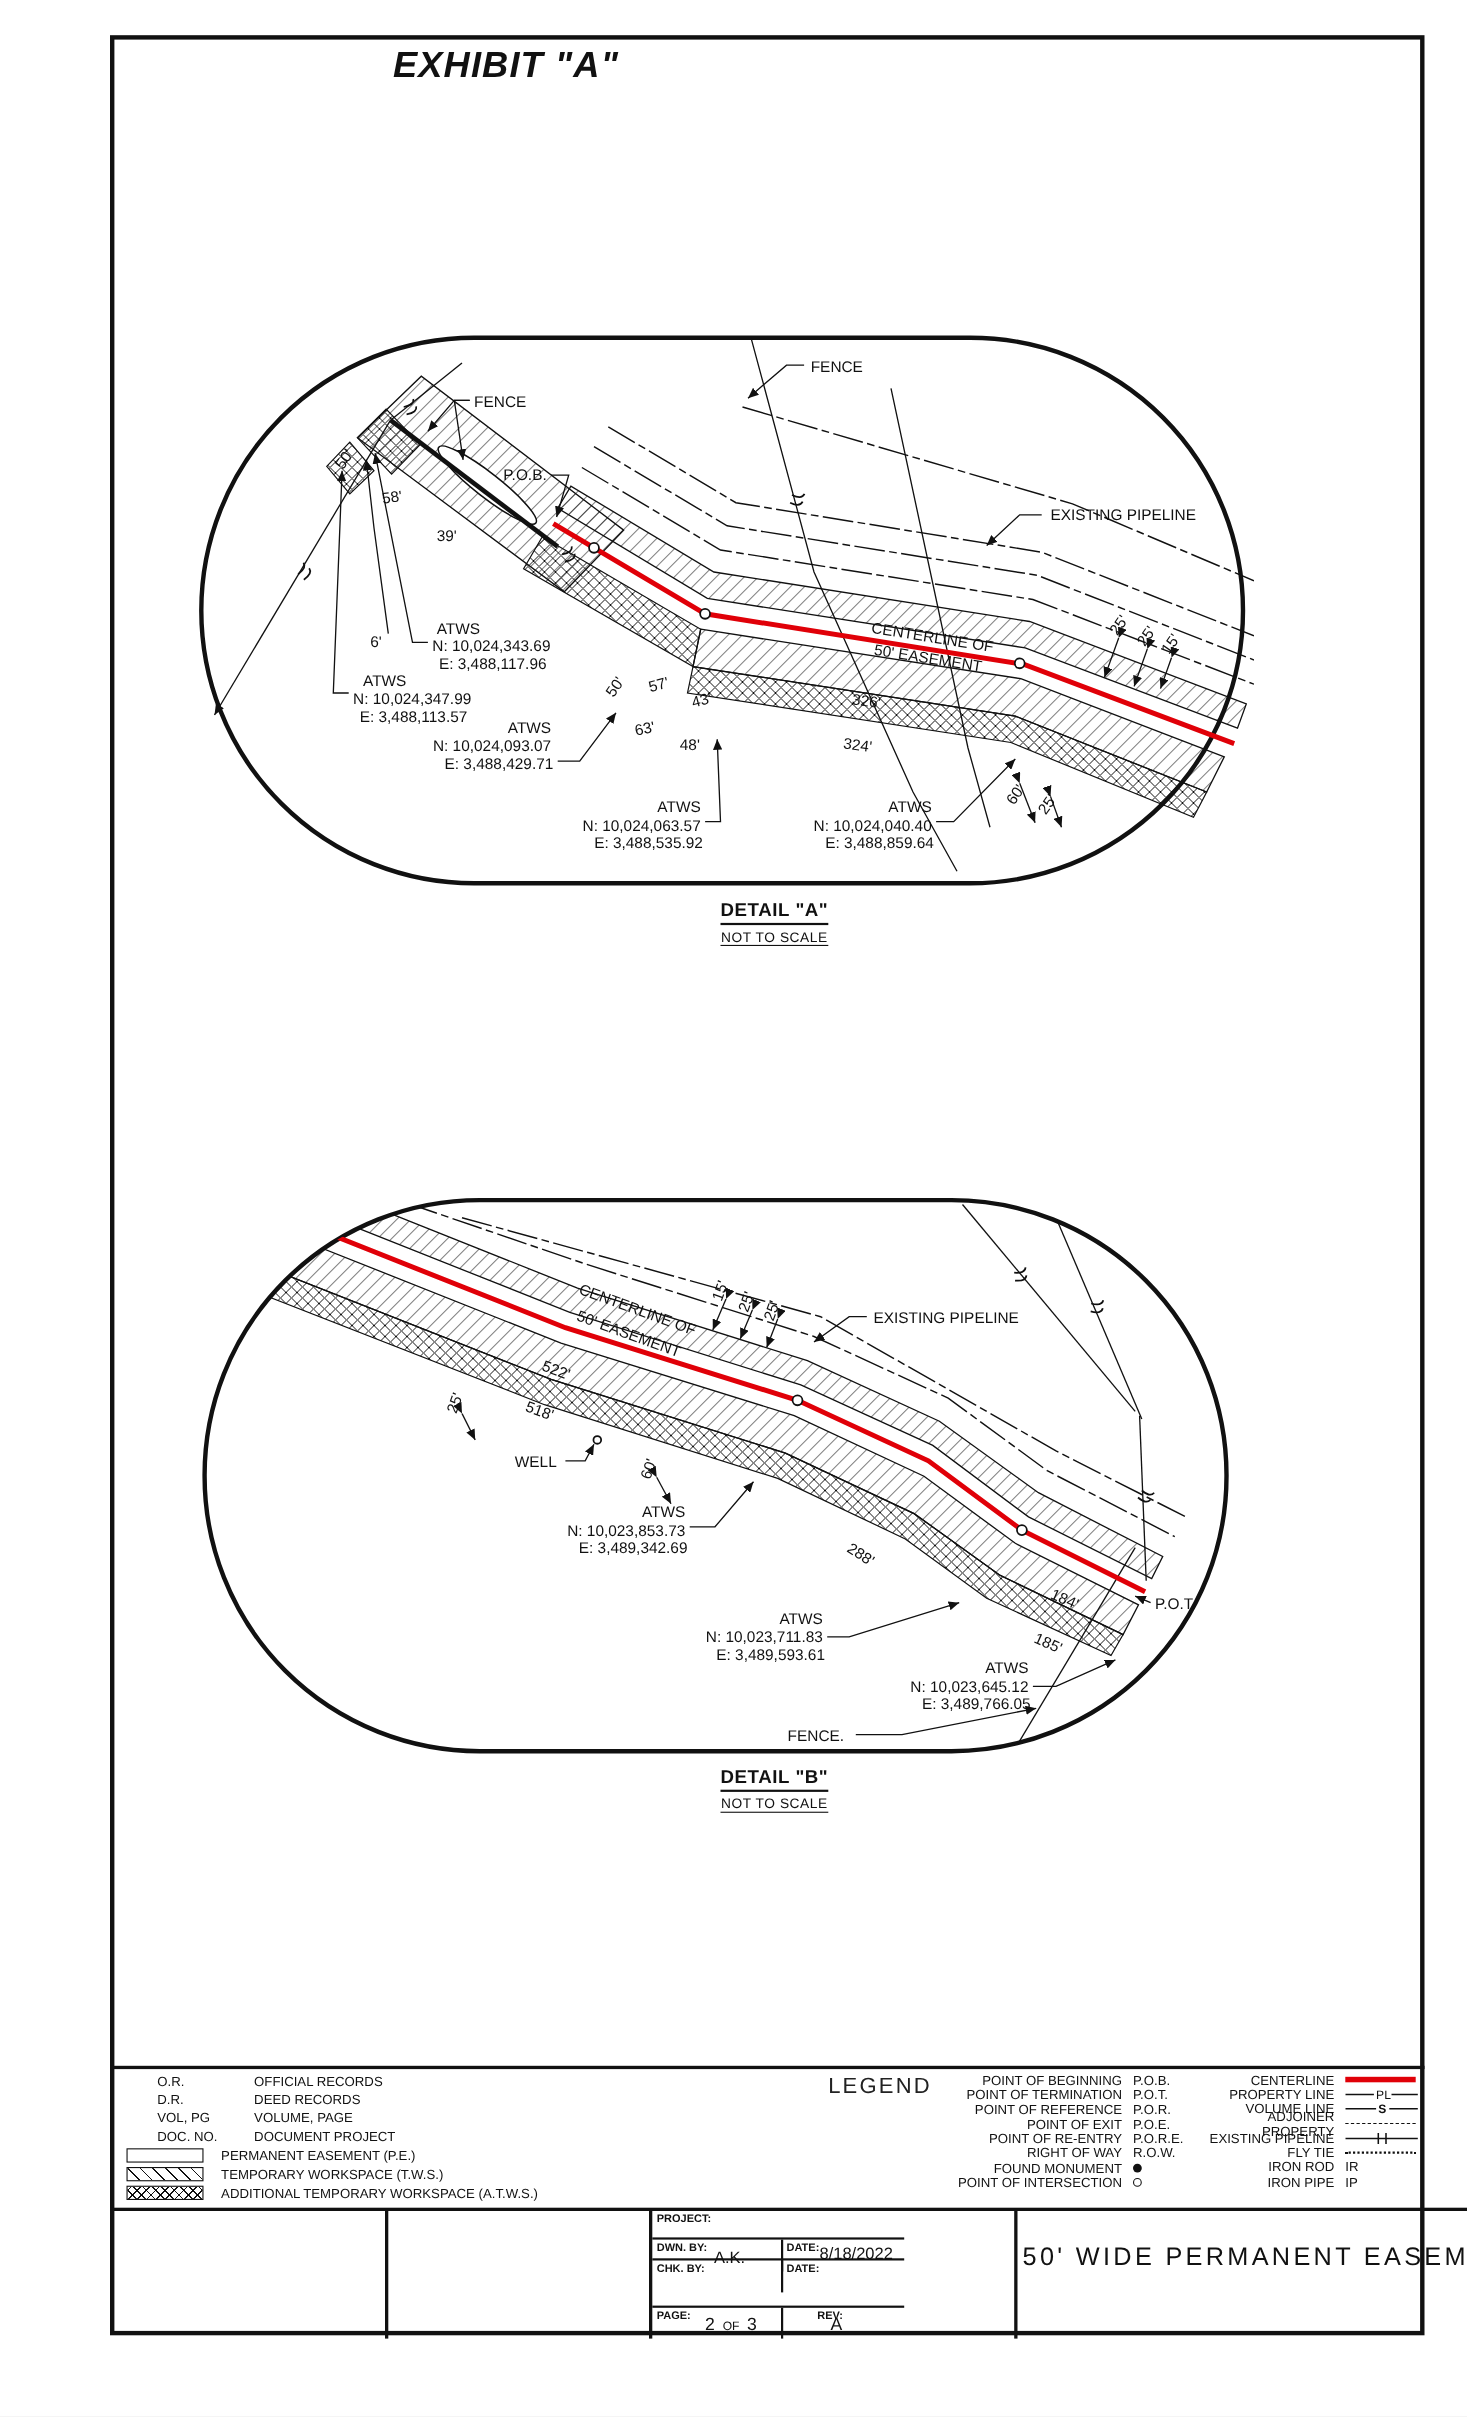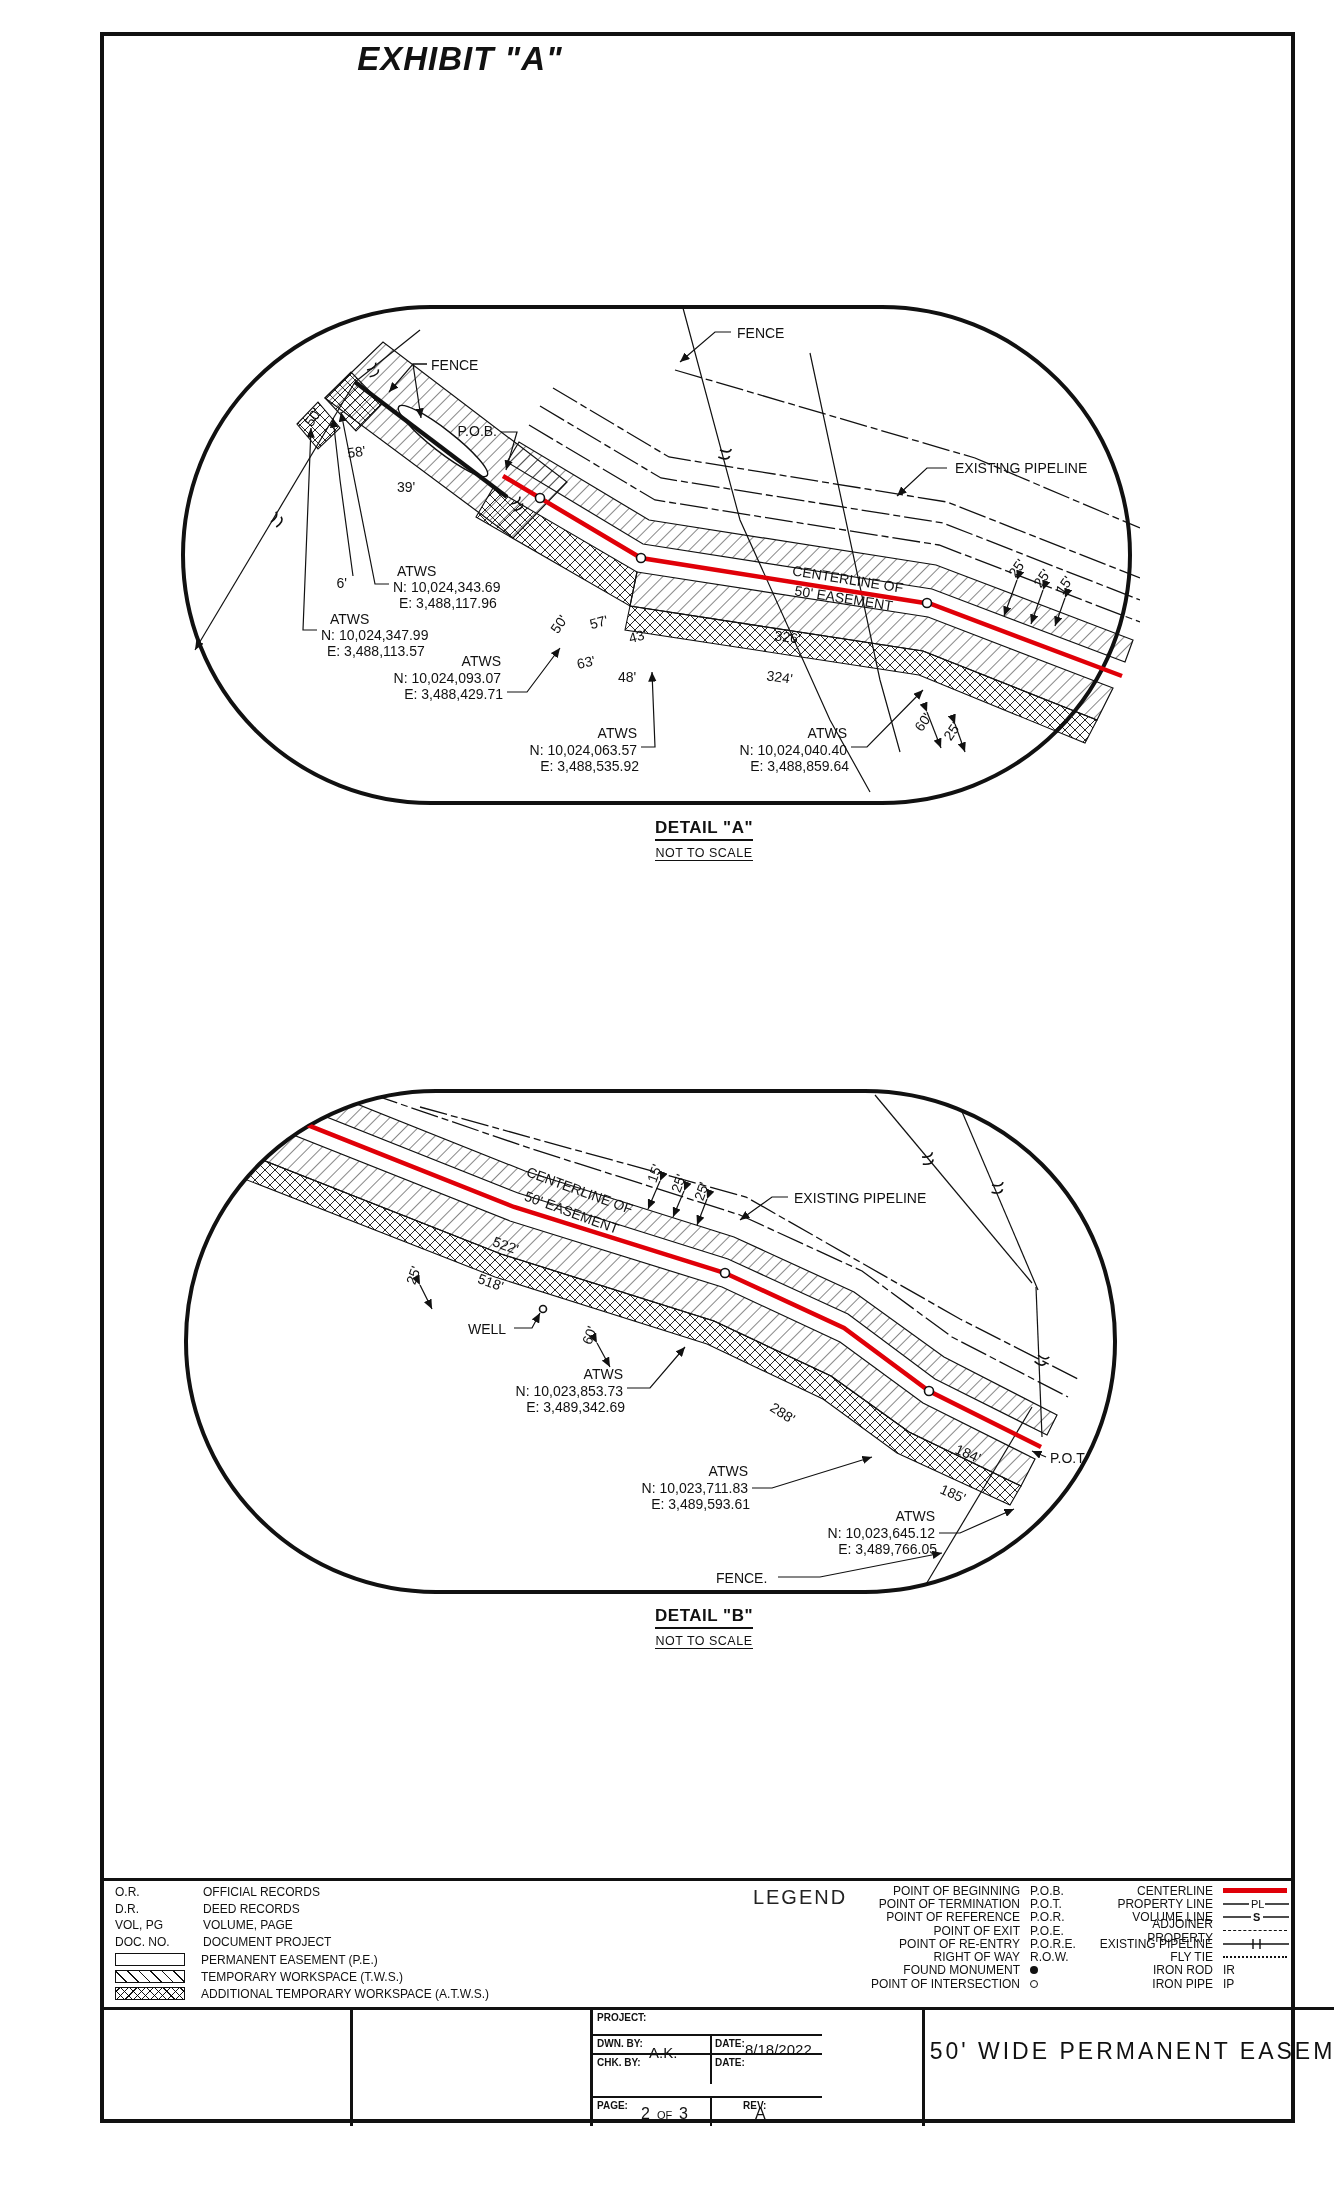--- a/index.html
+++ b/index.html
@@ -22,29 +22,29 @@
   .caption .cap-main{display:inline-block;font-size:17px;font-weight:bold;
          border-bottom:2.5px solid #111;padding-bottom:1px;letter-spacing:.5px;}
   .caption .cap-sub{display:block;margin-top:2px;}
   .caption .cap-sub span{display:inline-block;font-size:12.5px;border-bottom:1.5px solid #111;letter-spacing:.5px;}
   
   .legend{position:absolute;left:100px;top:1878px;width:1195px;height:129px;
           border-top:3px solid #111;box-sizing:border-box;font-size:12px;}
   .legend-heading{position:absolute;left:600px;top:5px;width:200px;text-align:center;
           font-size:20px;letter-spacing:2px;color:#222;}
   .abbr-rows{position:absolute;left:15px;top:4px;}
-  .abbr-row{height:16.5px;display:flex;}
+  .abbr-row{height:16.5px;display:flex;margin-left:28px;}
   .abbr-row .ab{width:88px;}
   .swatch-row{height:17px;display:flex;align-items:center;text-align:center;}
   .swatch{width:70px;height:13px;border:1.6px solid #111;box-sizing:border-box;margin-right:16px;background:#fff;}
   .swatch.hatch{background:repeating-linear-gradient(45deg,#fff 0 7px,#111 7px 8.2px);}
   .swatch.cross{background:repeating-linear-gradient(45deg,#fff 0 5px,#111 5px 6px),
                 repeating-linear-gradient(-45deg,#fff 0 5px,#111 5px 6px);background-blend-mode:multiply;}
   .pts-col{position:absolute;left:758px;top:3px;}
-  .pts-row{display:flex;height:13.3px;align-items:center;}
+  .pts-row{display:flex;height:13.3px;align-items:flex-start;}
   .pts-row .pl{width:162px;text-align:right;}
   .pts-row .pa{width:62px;padding-left:10px;}
   .dot{display:inline-block;width:8px;height:8px;border-radius:50%;}
   .dot.filled{background:#111;}
   .dot.open{border:1.6px solid #111;width:6px;height:6px;background:#fff;}
   .lin-col{position:absolute;left:995px;top:3px;}
   .lin-row{display:flex;height:13.3px;align-items:center;}
   .lin-row .ll{width:118px;text-align:right;}
   .lin-row .ls{width:76px;padding-left:10px;display:flex;align-items:center;}
   .sym-center{width:64px;height:5px;background:#e00008;}

